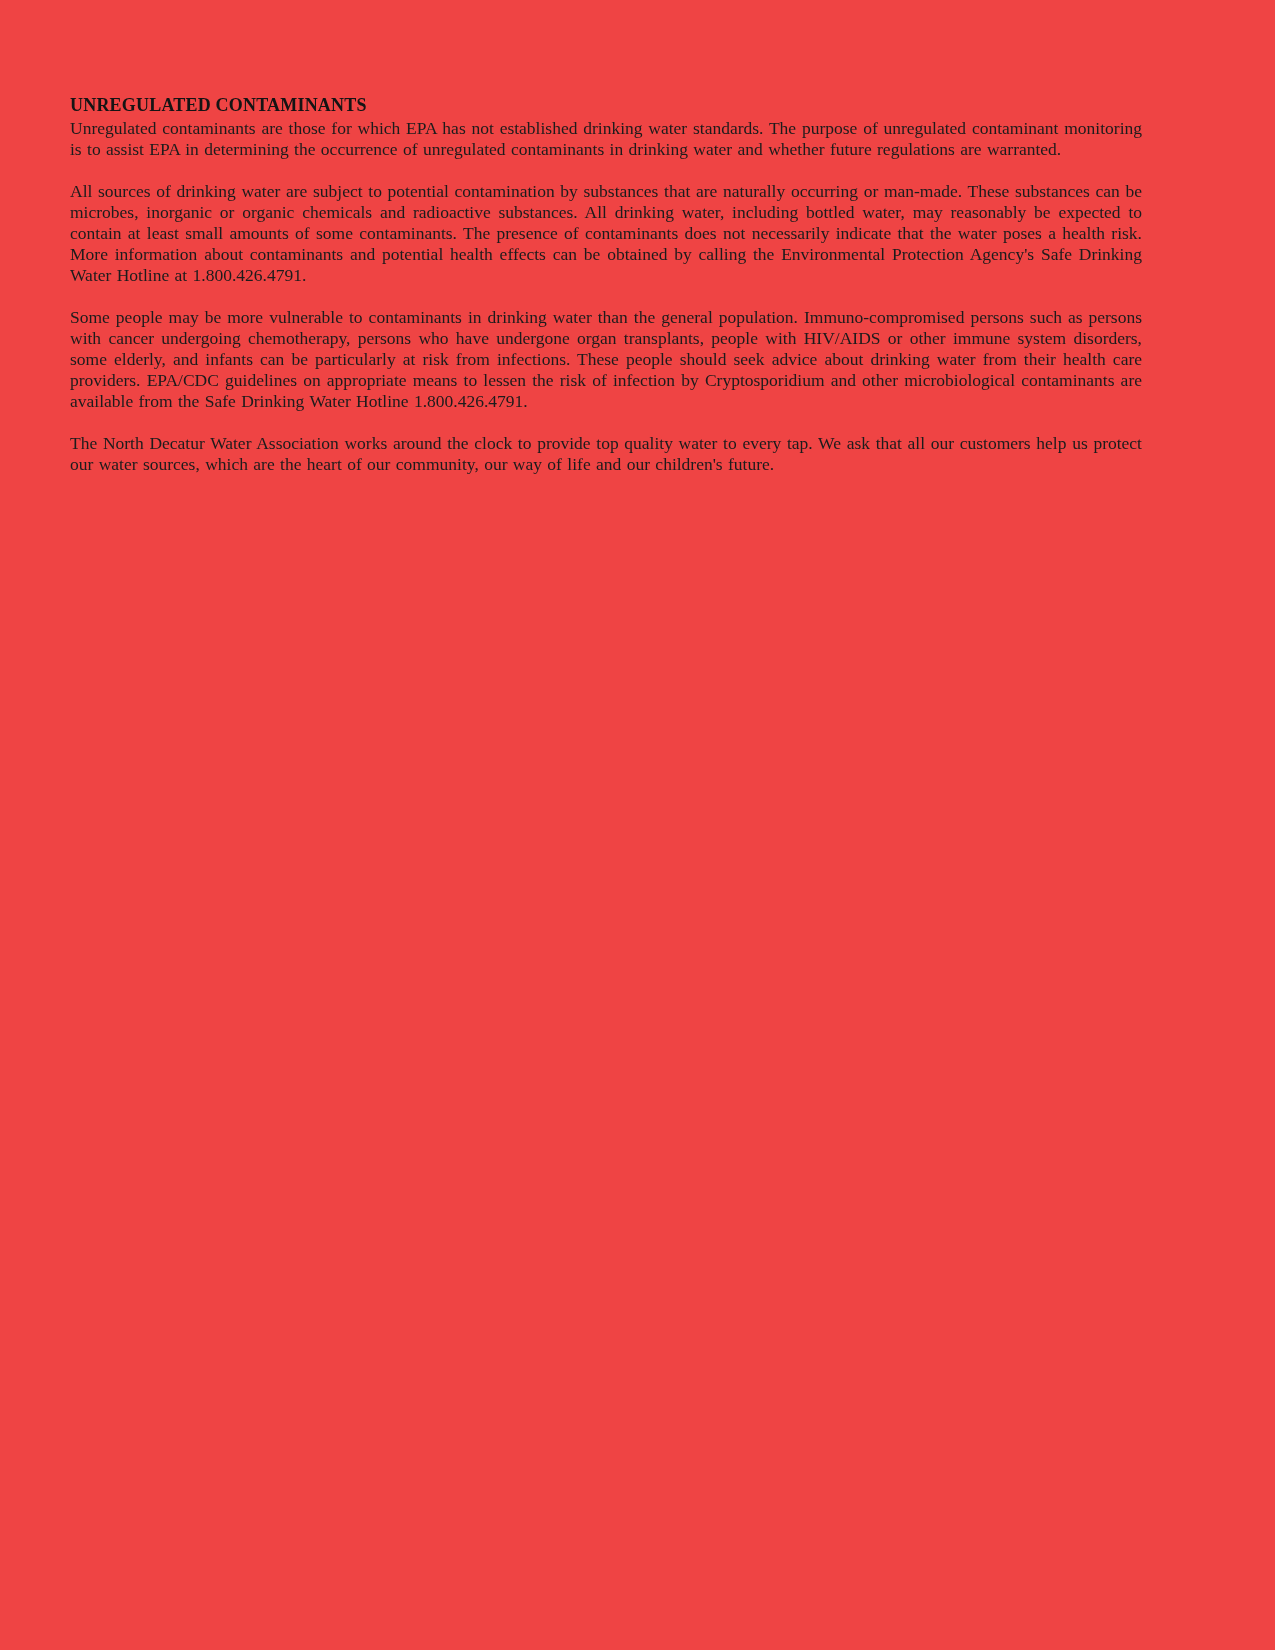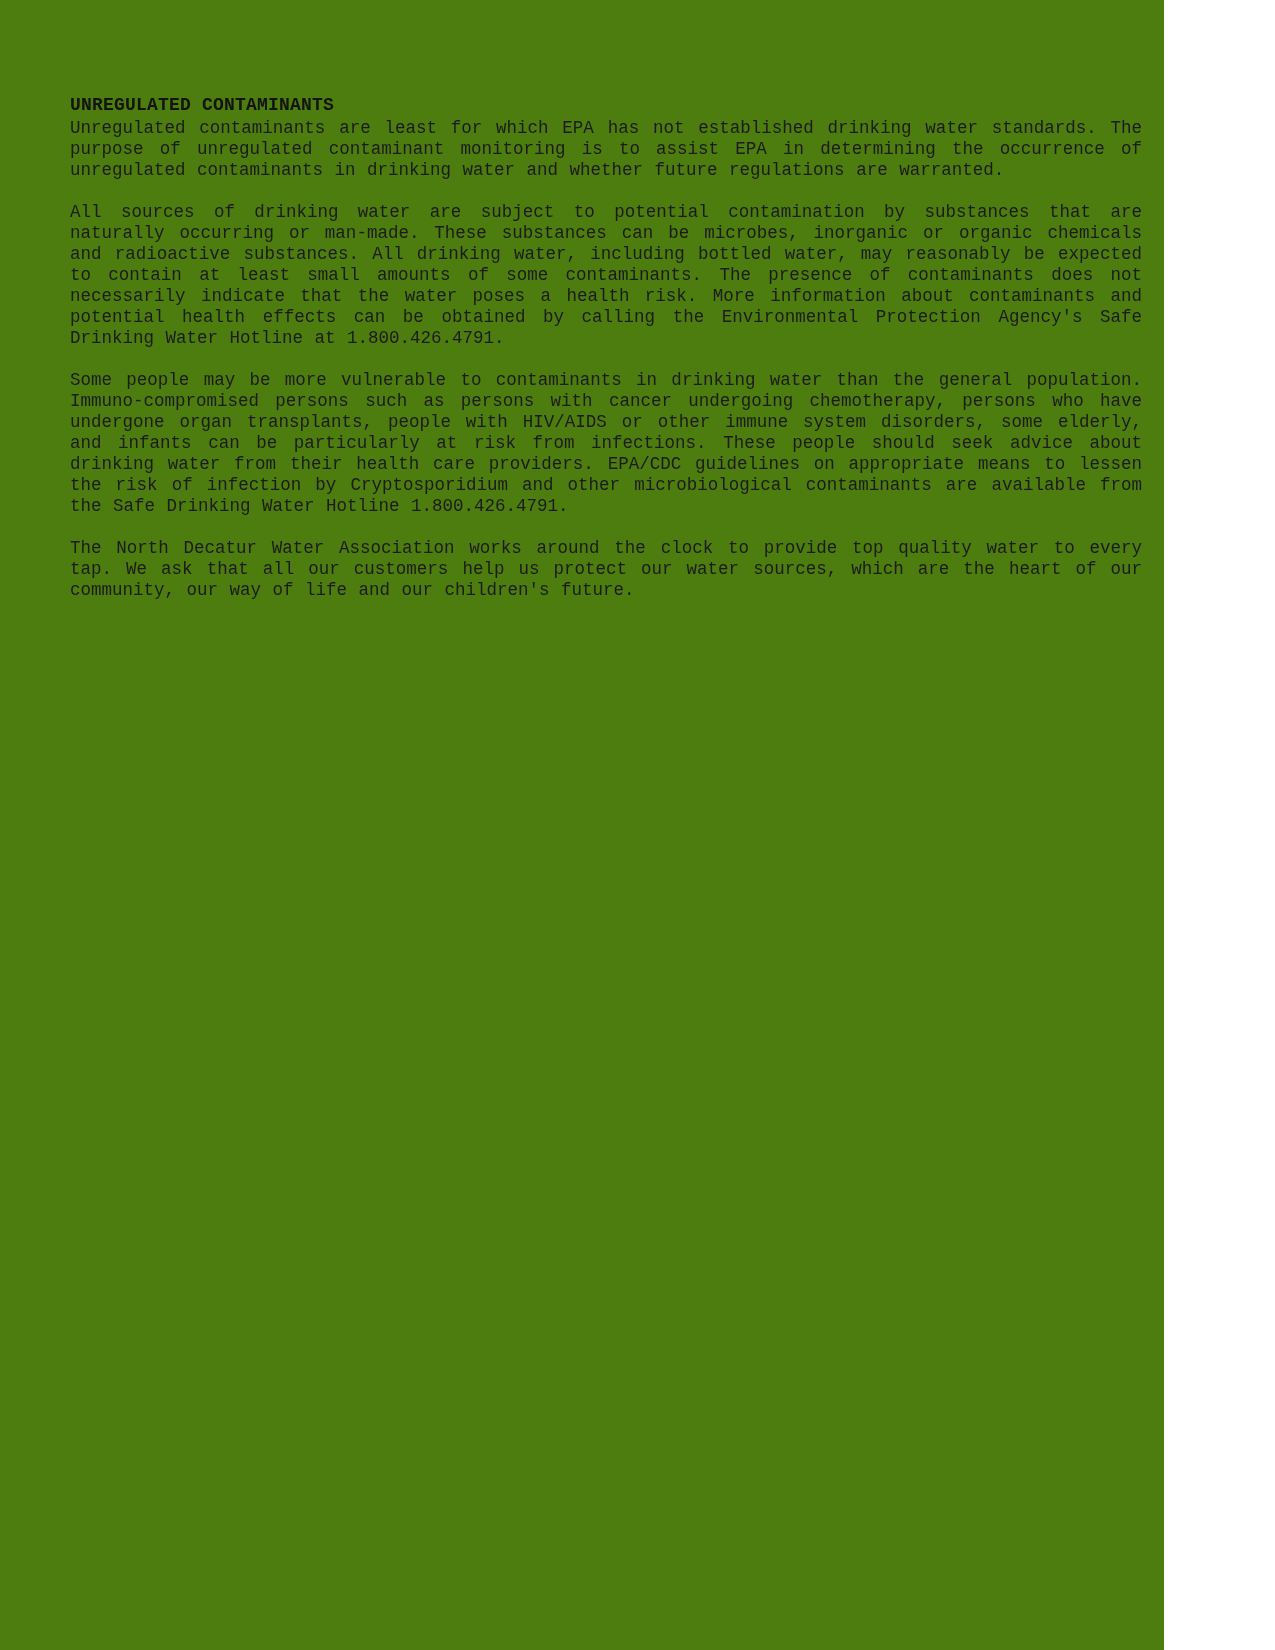--- a/index.html
+++ b/index.html
@@ -2,24 +2,24 @@
 <html><head>
 <meta charset="utf-8">
 <style>
   html, body {
     margin: 0;
     padding: 0;
     background: #ffffff;
   }
   .page {
     position: relative;
-    width: 1164px;
+    width: 1275px;
     height: 1650px;
-    background: #4d7c0f;
-    font-family: Liberation Mono, monospace;
+    background: #ef4444;
+    font-family: Liberation Serif, serif;
     color: #1c1c1c;
     overflow: hidden;
   }
   .content {
     position: absolute;
     top: 94px;
     left: 70px;
     width: 1072px;
   }
   .heading {
@@ -40,18 +40,18 @@
   .para:last-child {
     margin-bottom: 17px;
   }
 </style>
 </head>
 <body>
 
 <div class="page">
   <div class="content">
     <h1 class="heading">UNREGULATED CONTAMINANTS</h1>
-    <p class="para">Unregulated contaminants are least for which EPA has not established drinking water standards. The purpose of unregulated contaminant monitoring is to assist EPA in determining the occurrence of unregulated contaminants in drinking water and whether future regulations are warranted.</p>
+    <p class="para">Unregulated contaminants are those for which EPA has not established drinking water standards. The purpose of unregulated contaminant monitoring is to assist EPA in determining the occurrence of unregulated contaminants in drinking water and whether future regulations are warranted.</p>
     <p class="para">All sources of drinking water are subject to potential contamination by substances that are naturally occurring or man-made. These substances can be microbes, inorganic or organic chemicals and radioactive substances. All drinking water, including bottled water, may reasonably be expected to contain at least small amounts of some contaminants.  The presence of contaminants does not necessarily indicate that the water poses a health risk. More information about contaminants and potential health effects can be obtained by calling the Environmental Protection Agency's Safe Drinking Water Hotline at 1.800.426.4791.</p>
     <p class="para">Some people may be more vulnerable to contaminants in drinking water than the general population. Immuno-compromised persons such as persons with cancer undergoing chemotherapy, persons who have undergone organ transplants, people with HIV/AIDS or other immune system disorders, some elderly, and infants can be particularly at risk from infections. These people should seek advice about drinking water from their health care providers. EPA/CDC guidelines on appropriate means to lessen the risk of infection by Cryptosporidium and other microbiological contaminants are available from the Safe Drinking Water Hotline 1.800.426.4791.</p>
     <p class="para">The North Decatur Water Association works around the clock to provide top quality water to every tap. We ask that all our customers help us protect our water sources, which are the heart of our community, our way of life and our children's future.</p>
   </div>
 </div>
 
 </body></html>

